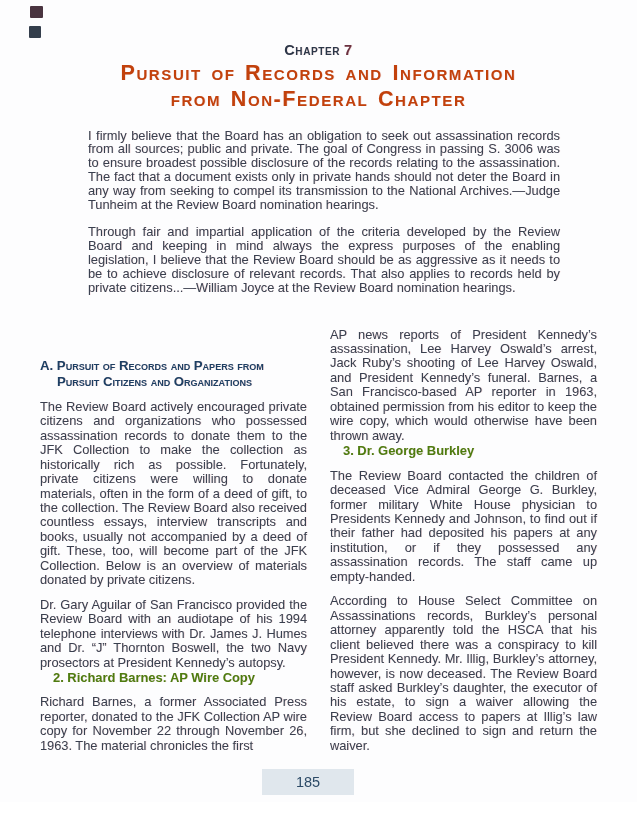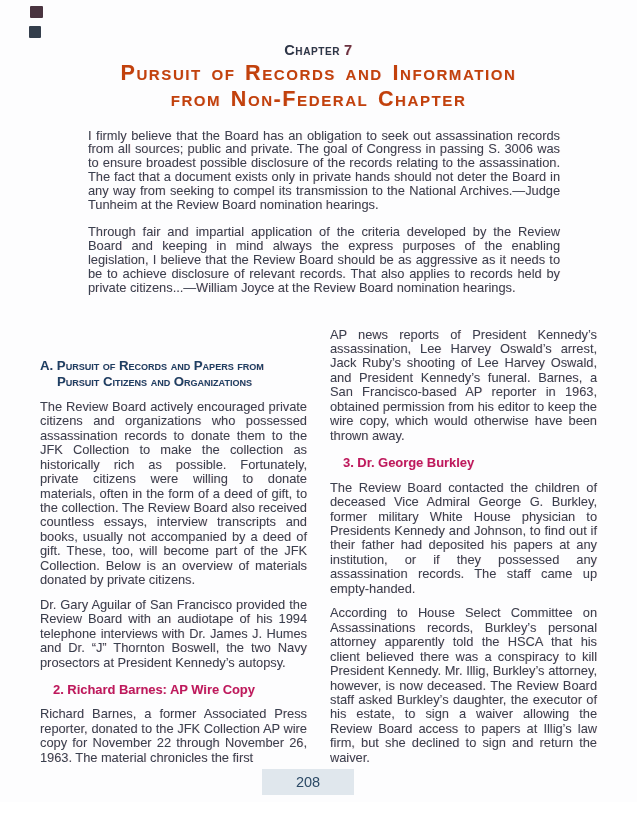--- a/index.html
+++ b/index.html
@@ -66,23 +66,22 @@
   .section-heading .hl2 { padding-left:17px; }
 
   .body-para {
     margin:10px 0 0 0;
     text-align:justify;
     font-size:12.8px;
     line-height:1.13;
   }
 
   .subhead {
-    margin-top:12px;
     font-weight:bold;
-    color:#be185d;
+    color:#4d7c0f;
     font-size:12.9px;
     line-height:1.2;
   }
   .subhead .sl1 { padding-left:13px; }
   .subhead .sl2 { padding-left:27px; }
 
   .footer-box {
     position:absolute;
     left:262px; top:769px;
     width:92px; height:26px;
@@ -140,16 +139,16 @@
         <div class="sl1">3. Dr. George Burkley</div>
       </div>
 
       <p class="body-para">The Review Board contacted the children of deceased Vice Admiral George G. Burkley, former military White House physician to Presidents Kennedy and Johnson, to find out if their father had deposited his papers at any institution, or if they possessed any assassination records. The staff came up empty-handed.</p>
       <p class="body-para">According to House Select Committee on Assassinations records, Burkley’s personal attorney apparently told the HSCA that his client believed there was a conspiracy to kill President Kennedy. Mr. Illig, Burkley’s attorney, however, is now deceased. The Review Board staff asked Burkley’s daughter, the executor of his estate, to sign a waiver allowing the Review Board access to papers at Illig’s law firm, but she declined to sign and return the waiver.</p>
     </div>
 
   </div>
 
   <div class="footer-box">
-    <span>208</span>
+    <span>185</span>
   </div>
 
 </div>
 
 </body></html>

